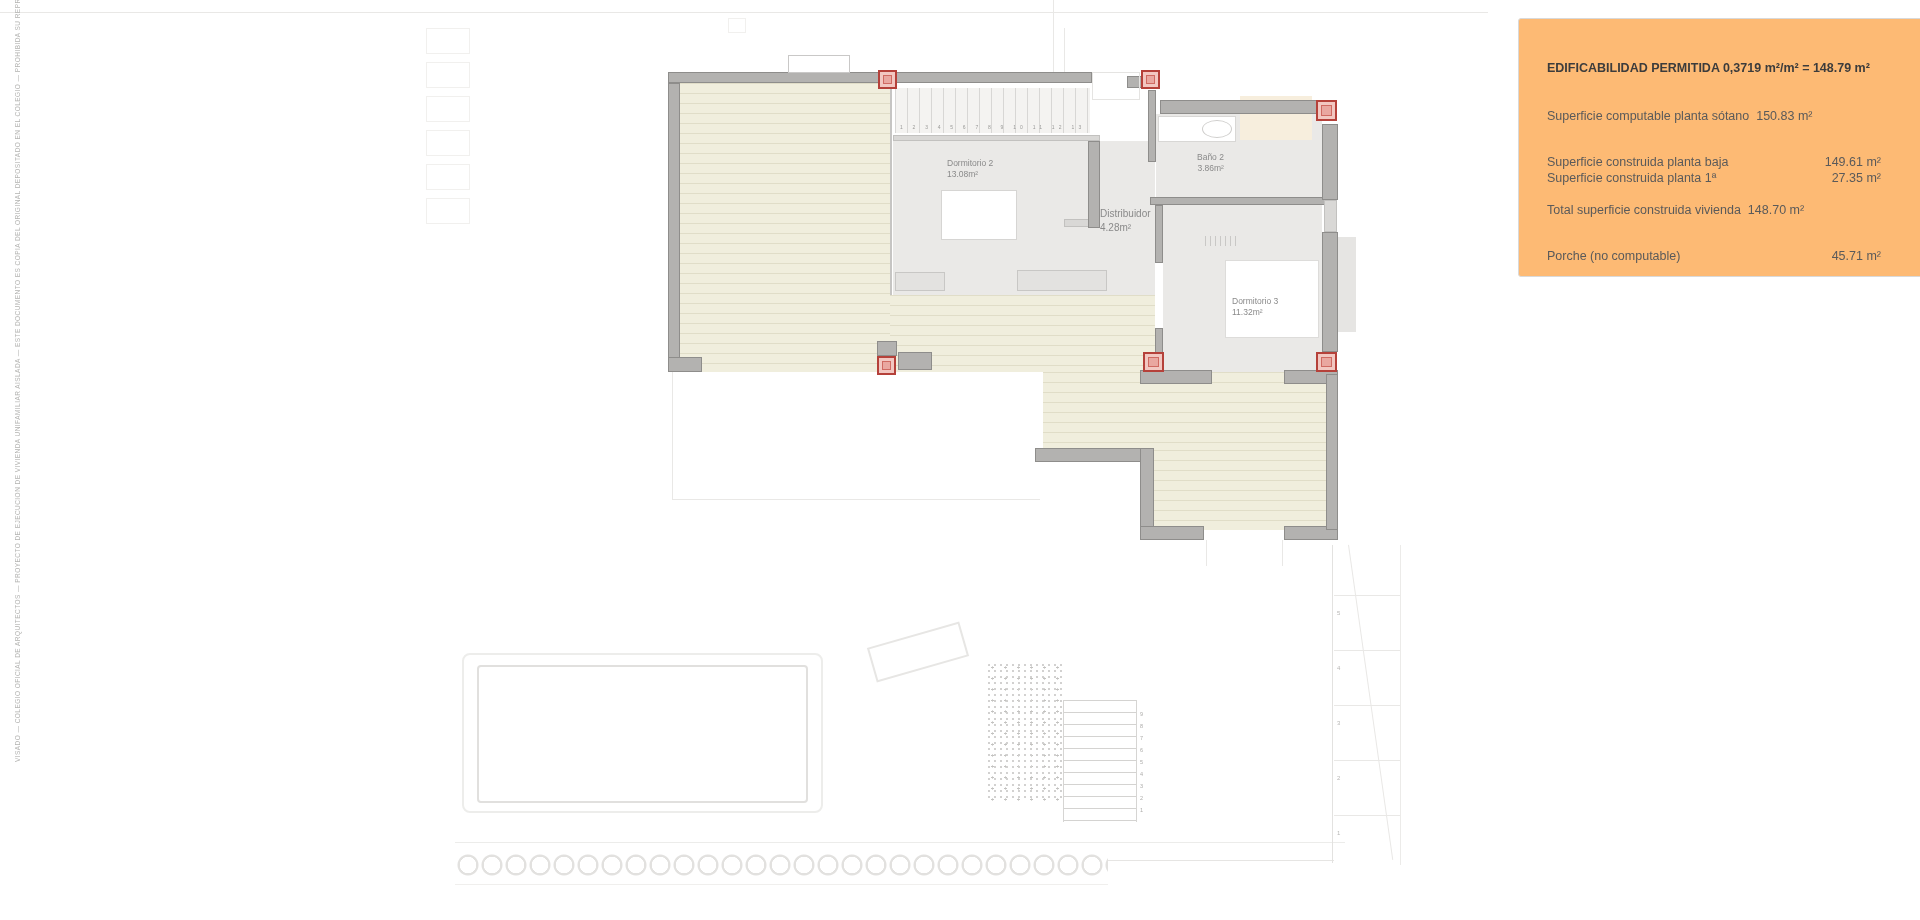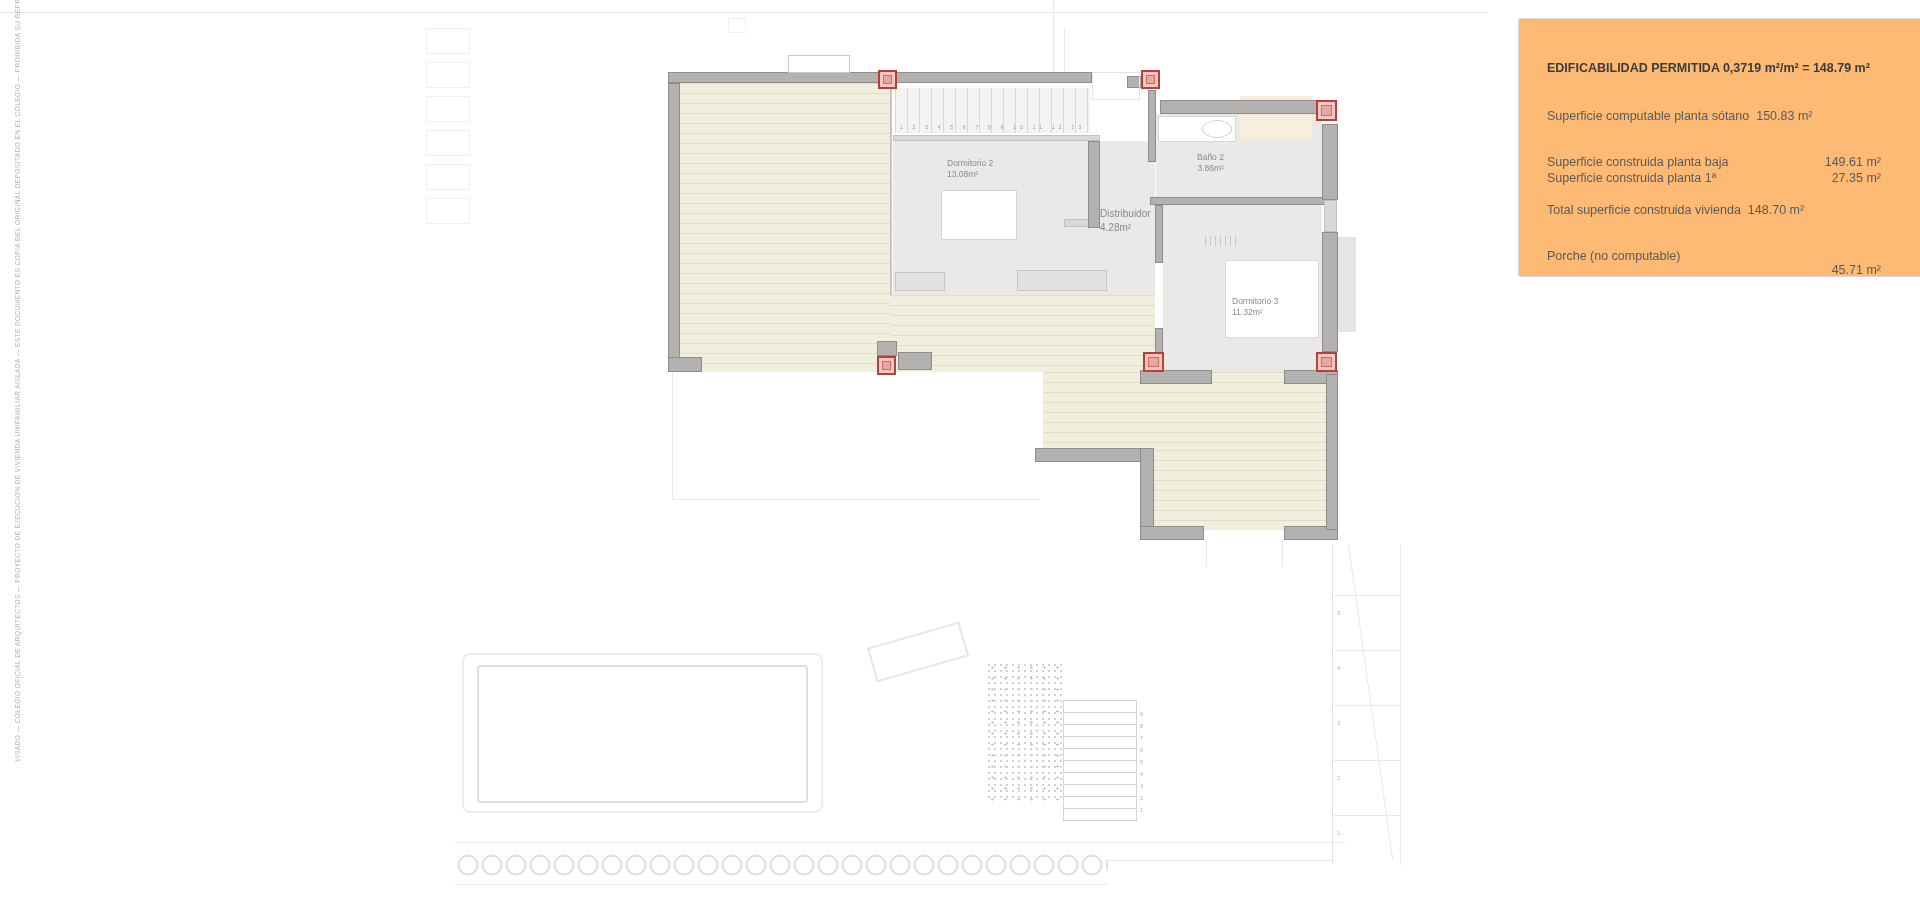--- a/index.html
+++ b/index.html
@@ -206,19 +206,19 @@
       <span class="val">149.61 m²</span>
     </div>
     <div class="prow" style="top:152px;">
       <span class="lbl">Superficie construida planta 1ª</span>
       <span class="val">27.35 m²</span>
     </div>
     <div class="prow inline" style="top:184px;">
       <span class="lbl">Total superficie construida vivienda</span>
       <span class="val">148.70 m²</span>
     </div>
-    <div class="prow" style="top:230px;flex-direction:column;">
+    <div class="prow" style="top:230px;">
       <span class="lbl">Porche (no computable)</span>
       <span class="val">45.71 m²</span>
     </div>
   </div>
 
 </div>
 
 </body></html>

